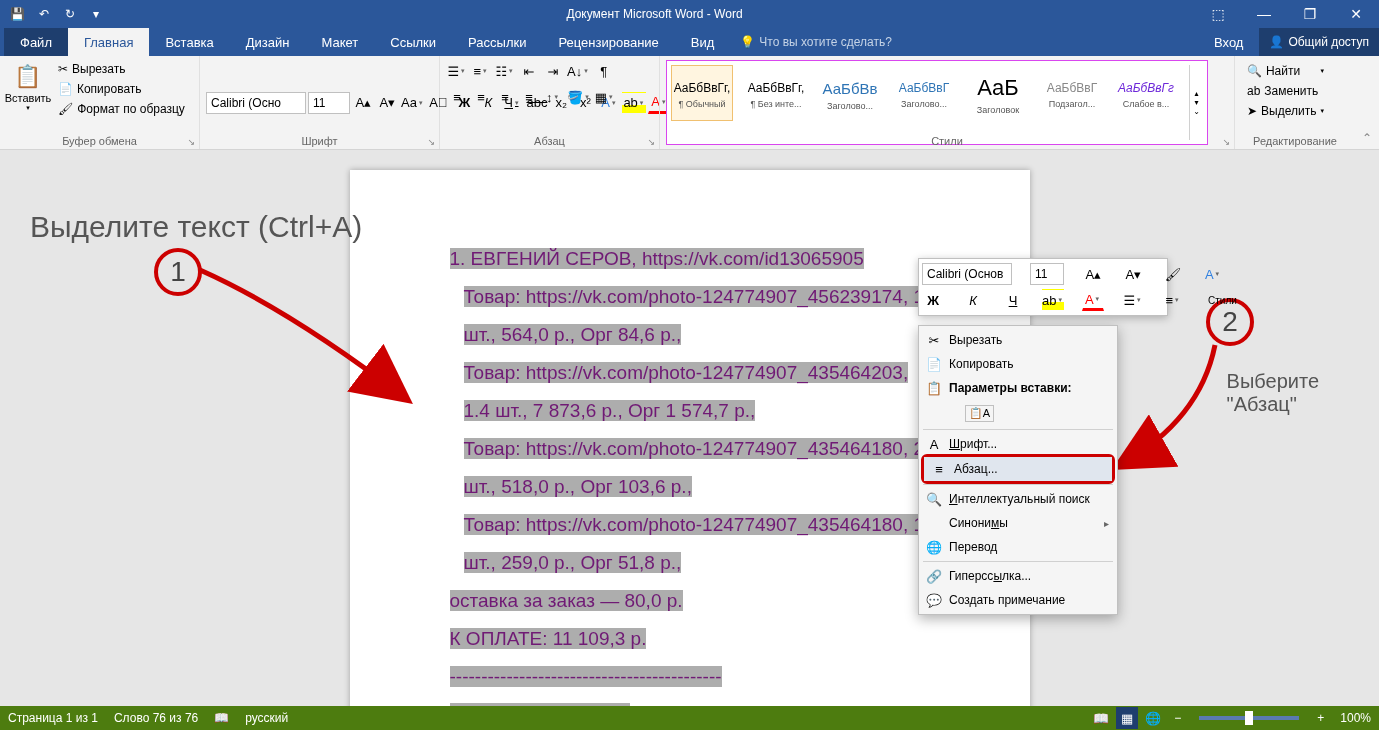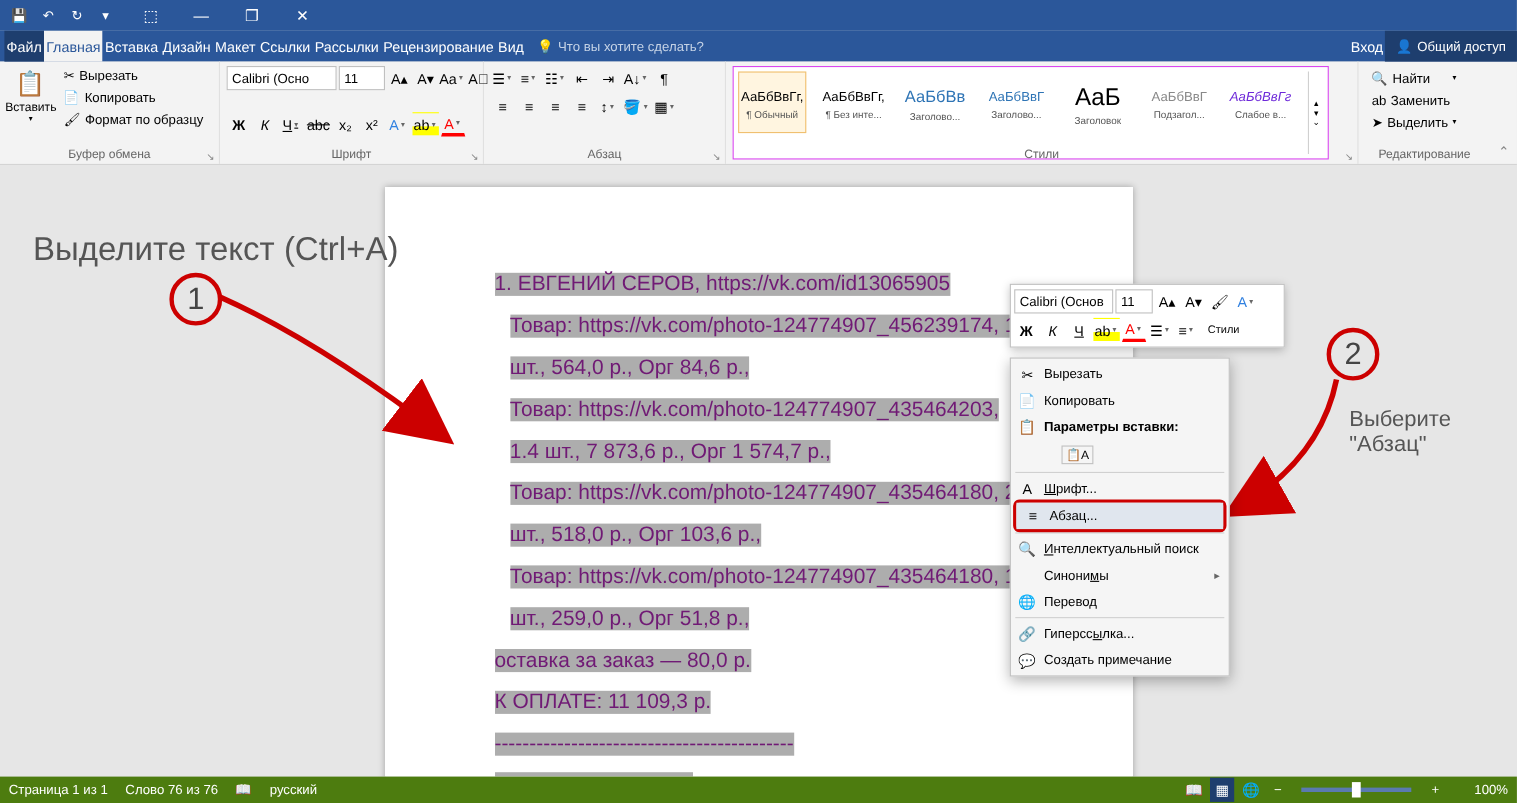--- a/index.html
+++ b/index.html
@@ -4,21 +4,21 @@
 <style>
 *{margin:0;padding:0;box-sizing:border-box;font-family:'Segoe UI',Tahoma,sans-serif}
 body{background:#e6e6e6;width:1379px;height:730px;overflow:hidden;position:relative;font-size:12px}
 .titlebar{background:#2b579a;height:28px;display:flex;align-items:center;color:#fff}
 .qat{display:flex;align-items:center;gap:2px;padding:0 6px}
 .qat-btn{width:24px;height:24px;display:flex;align-items:center;justify-content:center;cursor:pointer}
 .title-text{flex:1;text-align:center;font-size:12px}
 .win-controls{display:flex}
 .win-btn{width:46px;height:28px;display:flex;align-items:center;justify-content:center;cursor:pointer;font-size:14px}
 .menubar{background:#2b579a;height:28px;display:flex;align-items:center;color:#fff;padding-left:4px}
-.menu-tab{padding:0 2px;height:28px;display:flex;align-items:center;font-size:13px;cursor:pointer}
+.menu-tab{padding:0 16px;height:28px;display:flex;align-items:center;font-size:13px;cursor:pointer}
 .menu-tab.active{background:#f3f3f3;color:#2b579a}
 .menu-tab.file{background:#1e3e6e;margin-right:0}
 .tell-me{display:flex;align-items:center;color:#c5d3e6;gap:4px;margin-left:10px;font-size:12px}
 .menu-right{margin-left:auto;display:flex;align-items:flex-start}
 .share-btn{background:#1e3e6e;padding:0 10px;height:28px;display:flex;align-items:center;gap:4px;cursor:pointer}
 .ribbon{background:#f3f3f3;height:94px;display:flex;border-bottom:1px solid #d4d4d4}
 .rgroup{border-right:1px solid #e0e0e0;padding:2px 4px;display:flex;flex-direction:column;position:relative}
 .rgroup-label{position:absolute;bottom:2px;left:0;right:0;text-align:center;font-size:11px;color:#666}
 .rgroup-arrow{position:absolute;bottom:2px;right:4px;font-size:9px;color:#888;cursor:pointer}
 .rcontent{flex:1;display:flex;padding:2px}
@@ -41,21 +41,21 @@
 .edit-item{display:flex;align-items:center;gap:4px;cursor:pointer;padding:2px;font-size:12px;white-space:nowrap}
 .doc-area{position:absolute;top:150px;left:0;right:0;bottom:24px;background:#e6e6e6;overflow:hidden}
 .page{background:#fff;width:680px;margin:20px auto 0;min-height:900px;box-shadow:0 0 6px rgba(0,0,0,.3);padding:70px 100px;position:relative}
 .page p{font-family:Calibri,sans-serif;font-size:19px;line-height:2.0;color:#701a75}
 .sel{background:#adadad}
 .callout1{position:absolute;top:210px;left:30px;font-size:30px;color:#555;font-family:Liberation Sans, sans-serif}
 .circle{width:48px;height:48px;border:4px solid #cc0000;border-radius:50%;display:flex;align-items:center;justify-content:center;font-size:28px;color:#444;position:absolute}
 .callout2{position:absolute;top:370px;right:60px;font-size:20px;color:#555;font-family:Arial;text-align:left}
 .arrow-svg{position:absolute;pointer-events:none}
 .mini-toolbar{position:absolute;top:258px;left:918px;background:#fff;border:1px solid #c0c0c0;box-shadow:0 2px 8px rgba(0,0,0,.25);padding:3px;display:flex;gap:2px;align-items:center;height:58px;flex-wrap:wrap;width:250px}
-.mini-row{display:flex;gap:2px;align-items:center;width:100%}
+.mini-row{display:flex;gap:18px;align-items:center;width:100%}
 .ctx-menu{position:absolute;top:325px;left:918px;background:#f5f5f5;border:1px solid #c0c0c0;box-shadow:0 4px 12px rgba(0,0,0,.3);width:200px;padding:2px 0}
 .ctx-item{display:flex;align-items:center;gap:10px;padding:5px 10px 5px 30px;cursor:pointer;font-size:12px;position:relative}
 .ctx-icon{position:absolute;left:6px;width:18px;text-align:center;font-size:13px}
 .ctx-sep{height:1px;background:#d0d0d0;margin:2px 4px}
 .ctx-sub::after{content:'▸';position:absolute;right:8px;font-size:10px;color:#666}
 .ctx-highlight{border:3px solid #cc0000;border-radius:6px;margin:-2px 2px}
 .status-bar{position:absolute;bottom:0;left:0;right:0;height:24px;background:#4d7c0f;color:#fff;display:flex;align-items:center;font-size:12px;padding:0 8px}
 .status-item{margin-right:16px;cursor:pointer}
 .status-right{margin-left:auto;display:flex;align-items:center;gap:4px}
 .zoom-slider{width:100px;height:4px;background:#5a7ab0;position:relative;margin:0 8px}
@@ -69,20 +69,21 @@
 </head>
 <body>
 
 <div class="titlebar">
   <div class="qat">
     <span class="qat-btn">💾</span>
     <span class="qat-btn">↶</span>
     <span class="qat-btn">↻</span>
     <span class="qat-btn">▾</span>
   </div>
+  <div class="title-text">Документ Microsoft Word - Word</div>
   <div class="win-controls">
     <span class="win-btn">⬚</span>
     <span class="win-btn">—</span>
     <span class="win-btn">❐</span>
     <span class="win-btn">✕</span>
   </div>
 </div>
 
 <div class="menubar">
   <div class="menu-tab file">Файл</div>
@@ -122,21 +123,21 @@
             <span>🖌</span>
             <span>Формат по образцу</span>
           </div>
       </div>
     </div>
     <div class="rgroup-label">Буфер обмена</div>
     <div class="rgroup-arrow">↘</div>
   </div>
 
   <div class="rgroup" style="width:240px">
-    <div class="rcontent" style="flex-direction:column;gap:20px">
+    <div class="rcontent" style="flex-direction:row;gap:4px">
       <div class="font-row">
         <input class="font-sel name" value="Calibri (Осно" style="">
         <input class="font-sel size" value="11" style="">
         <span class="rbtn">A▴</span>
         <span class="rbtn">A▾</span>
         <span class="rbtn dd">Aa</span>
         <span class="rbtn">A⃠</span>
       </div>
       <div class="font-row">
         <span class="rbtn bold">Ж</span>
@@ -367,15 +368,15 @@
   <span class="status-item">русский</span>
   <div class="status-right">
     <span class="rbtn" style="color:#fff">📖</span>
     <span class="rbtn" style="color:#fff;background:#1e3e6e">▦</span>
     <span class="rbtn" style="color:#fff">🌐</span>
     <span style="margin:0 6px;cursor:pointer">−</span>
     <div class="zoom-slider">
         <div class="zoom-thumb"></div>
       </div>
     <span style="margin:0 6px;cursor:pointer">+</span>
-    <span style="margin-left:22px">100%</span>
+    <span style="margin-left:6px">100%</span>
   </div>
 </div>
 
 </body></html>

